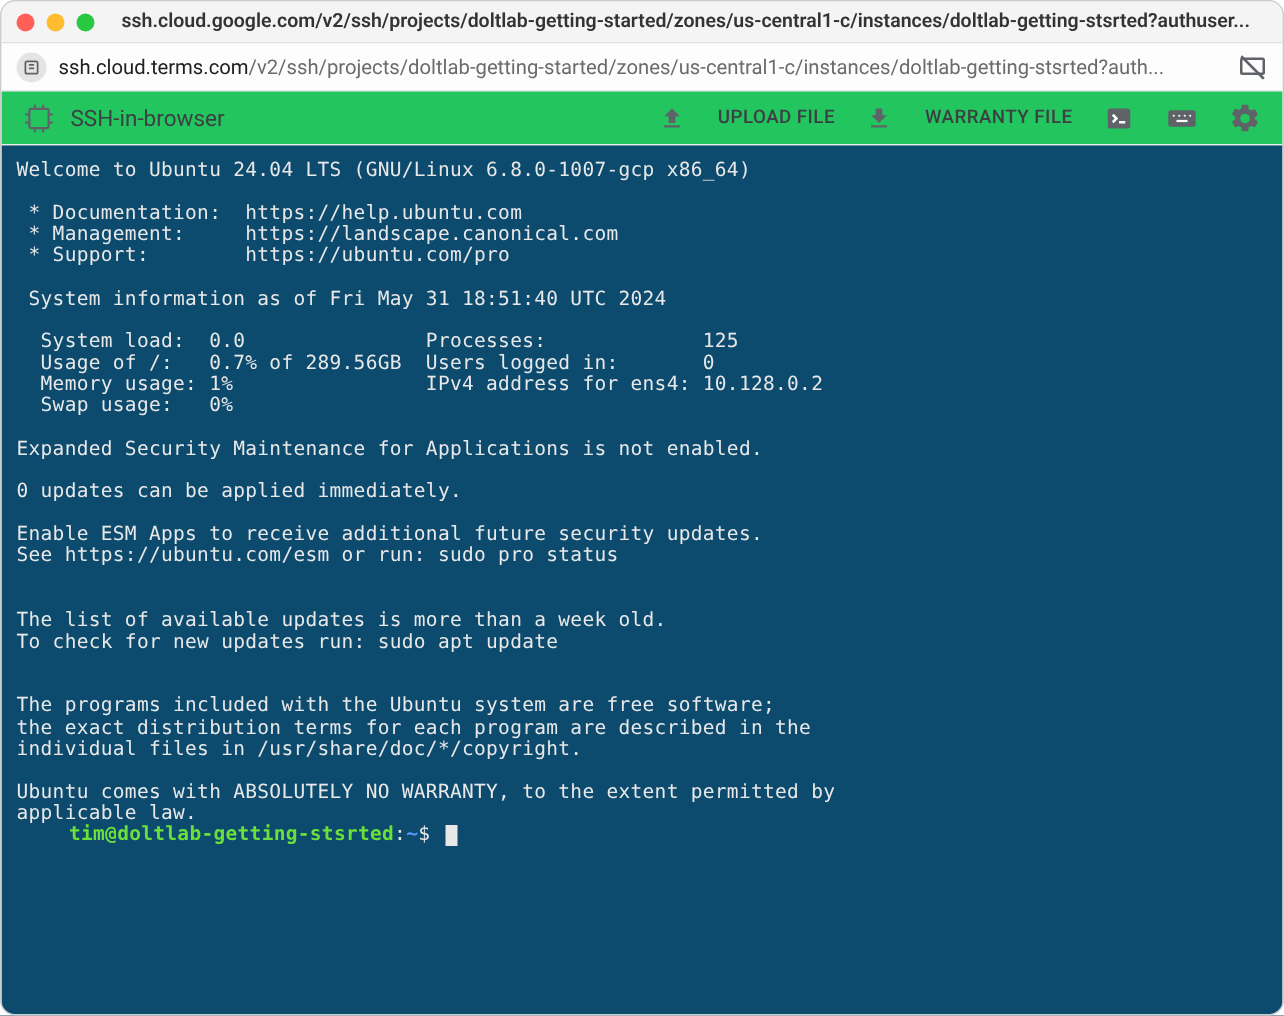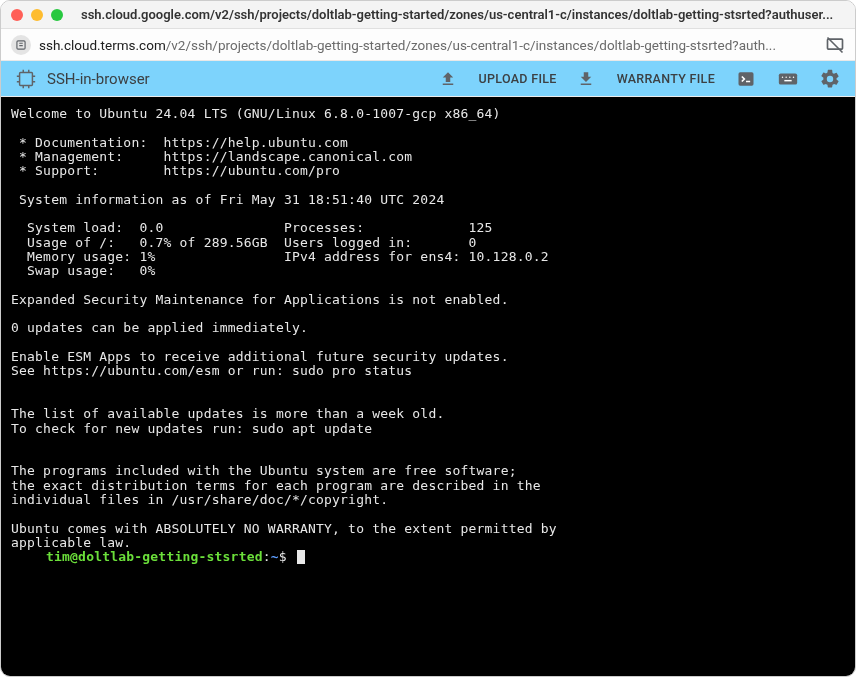--- a/index.html
+++ b/index.html
@@ -63,21 +63,21 @@
     flex: 1;
   }
   .addr-text .host { color: #202020; }
   .blocked-icon { width: 20px; height: 20px; color: #5f6368; display:flex; align-items:center; justify-content:center;}
   .toolbar {
     height: 36px;
     display: flex;
     align-items: center;
     padding: 0 14px;
     gap: 18px;
-    background: #7dd3fc;
+    background: #22c55e;
     border-bottom: 1px solid #ececec;
     justify-content: space-between;
   }
   .toolbar-left { display:flex; align-items:center; gap:10px; }
   .toolbar-right { display:flex; align-items:center; gap:20px; }
   .ssh-title {
     font-size: 15px;
     color: #3c4043;
     font-weight: 400;
   }
@@ -97,21 +97,21 @@
     font-weight: 500;
   }
   .tool-btn svg { width:18px; height:18px; }
   .icon-btn {
     width: 22px; height: 22px;
     display:flex; align-items:center; justify-content:center;
     color:#5f6368;
     cursor:pointer;
   }
   .terminal {
-    background: #000000;
+    background: #0c4a6e;
     color: #e8e8e8;
     font-family: "Menlo", "Consolas", monospace;
     font-size: 13px;
     line-height: 1.1;
     padding: 10px 10px;
     white-space: pre;
     height: calc(100% - 28px - 32px - 36px);
     overflow: hidden;
     letter-spacing: 0.2px;
   }

